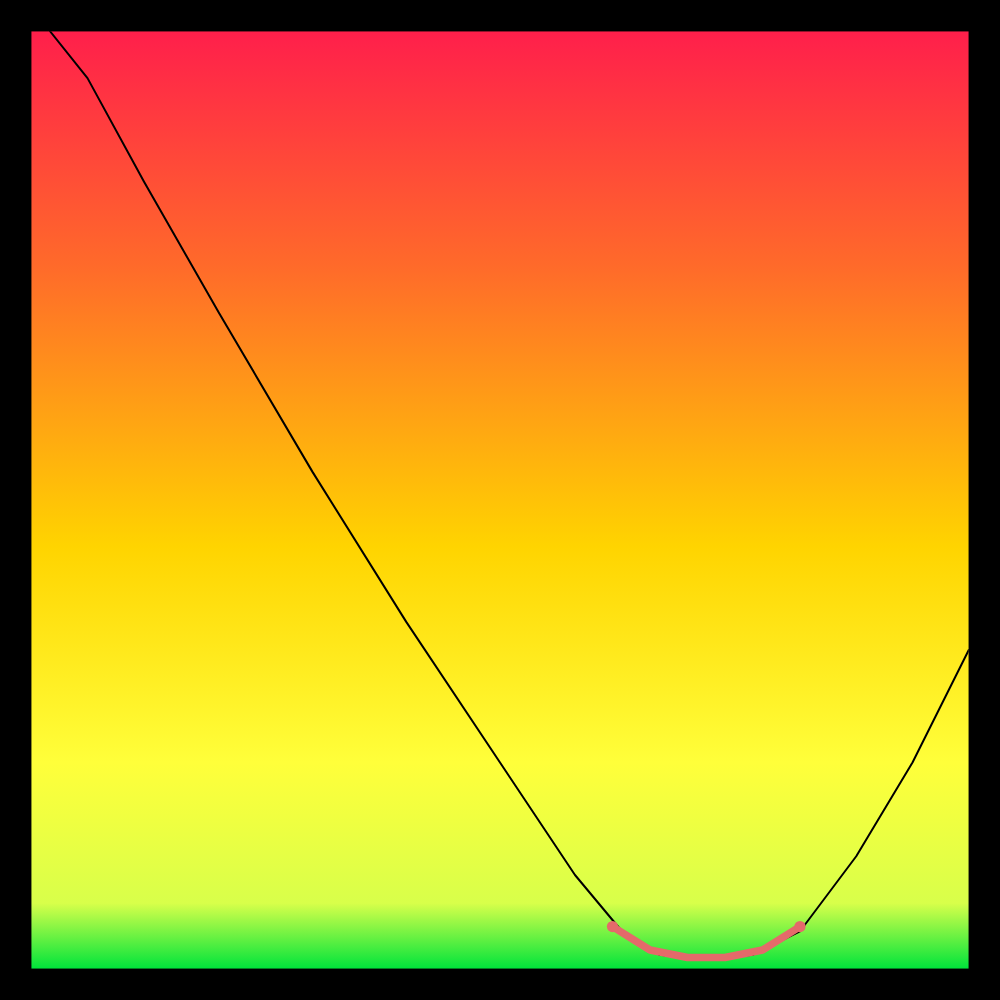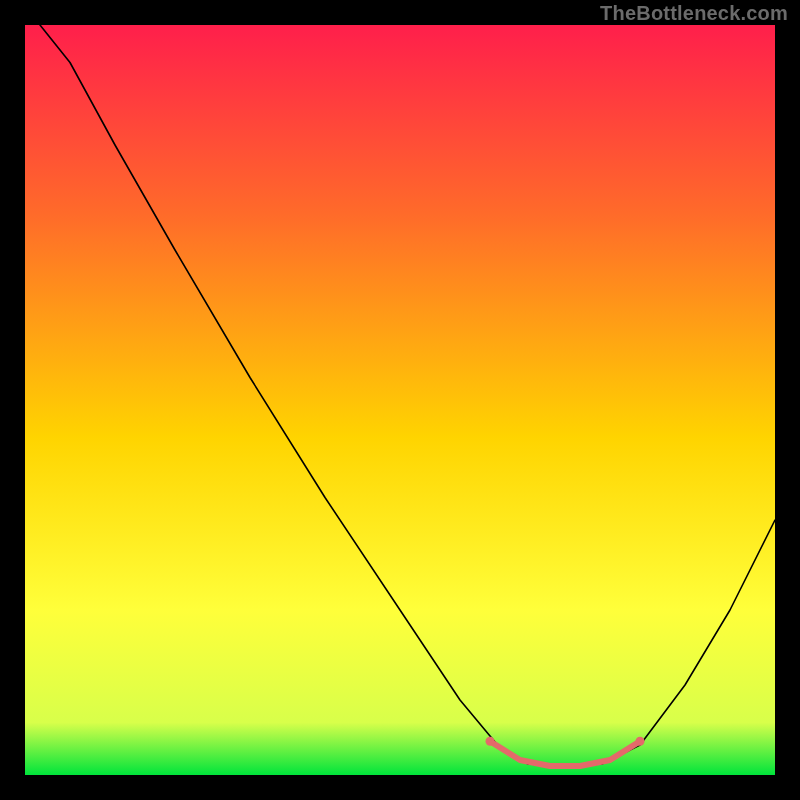--- a/index.html
+++ b/index.html
@@ -33,21 +33,20 @@
     top: 25px;
     width: 750px;
     height: 750px;
   }
   svg { display: block; }
 </style>
 </head>
 <body>
 
 <div class="stage">
-  <div class="watermark">TheBottleneck.com</div>
 
   <div class="plot">
     <svg id="chart-svg" width="750" height="750" viewBox="0 0 750 750" preserveAspectRatio="none">
       <defs>
         <linearGradient id="bg-grad" x1="0" y1="0" x2="0" y2="1">
             <stop offset="0%" stop-color="#ff1f4b"></stop>
             <stop offset="25%" stop-color="#ff6a2a"></stop>
             <stop offset="55%" stop-color="#ffd400"></stop>
             <stop offset="78%" stop-color="#ffff3a"></stop>
             <stop offset="93%" stop-color="#d8ff4a"></stop>

